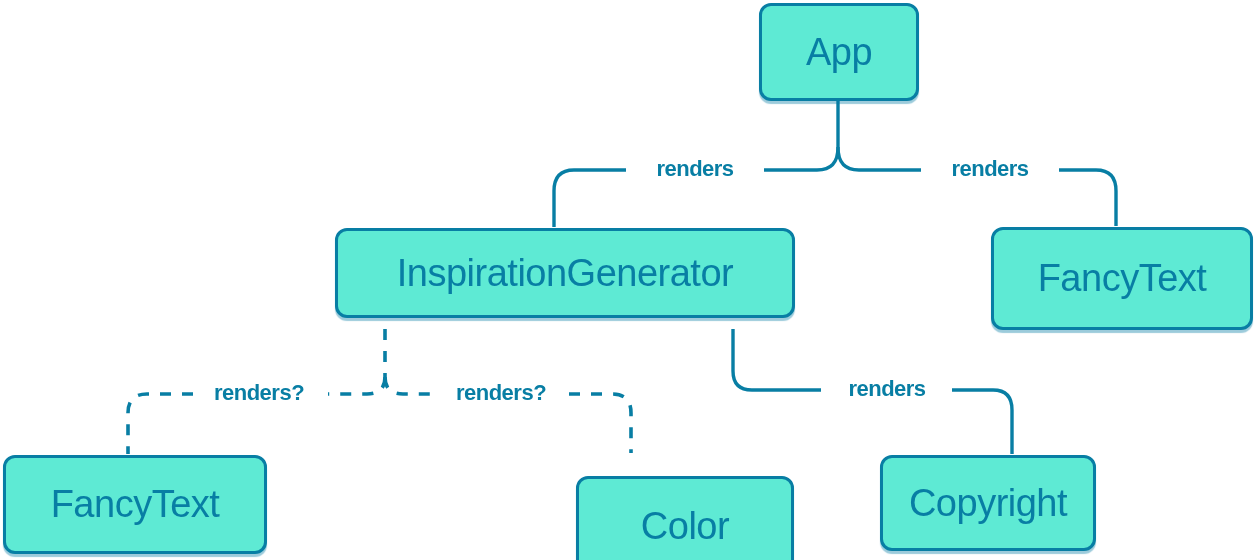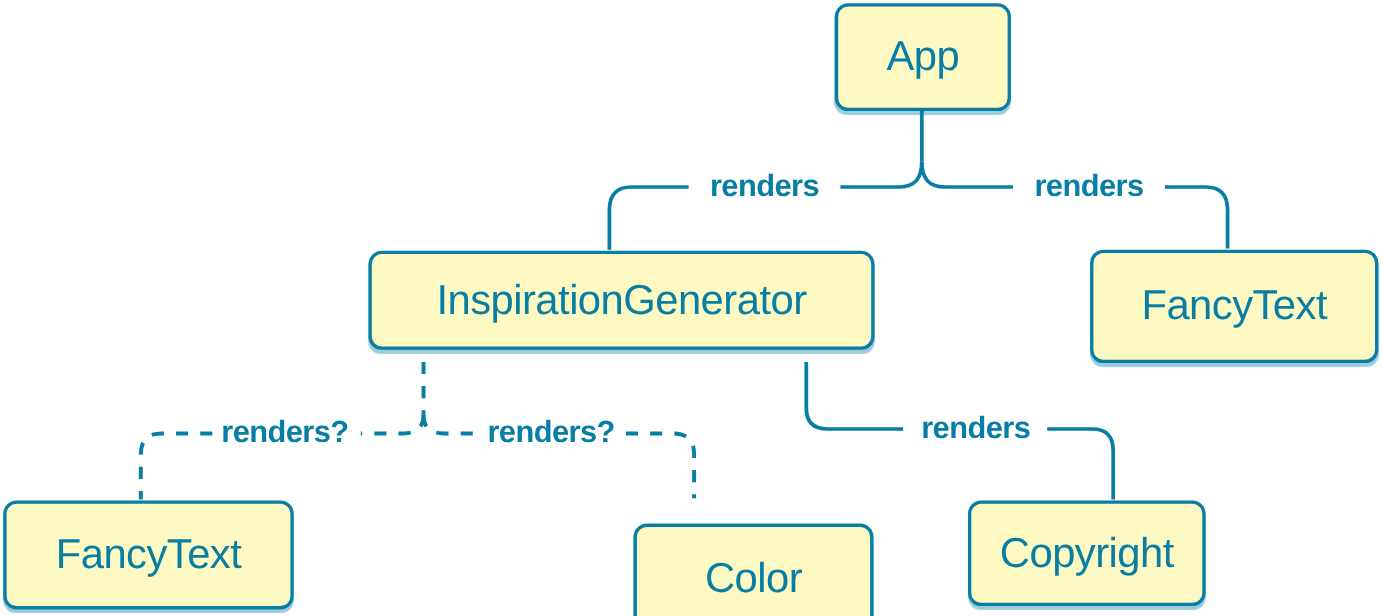--- a/index.html
+++ b/index.html
@@ -28,21 +28,21 @@
   .edges path.dashed {
     stroke-dasharray: 11 11;
     stroke-width: 3.6;
   }
 
   .node {
     position: absolute;
     display: flex;
     align-items: center;
     justify-content: center;
-    background: #fef9c3;
+    background: #5eead4;
     border: 3px solid var(--accent);
     border-radius: 12px;
     box-shadow: 0 3px 1px rgba(8, 126, 164, 0.40);
     color: var(--accent);
     font-size: 38px;
     font-weight: 500;
     letter-spacing: -0.5px;
     white-space: nowrap;
   }
 
@@ -50,21 +50,21 @@
   .node-ig         { left: 335px;  top: 228px; width: 460px; height: 90px; }
   .node-ft-top     { left: 991px;  top: 227px; width: 262px; height: 103px; }
   .node-ft-bottom  { left: 3px;    top: 455px; width: 264px; height: 99px; }
   .node-color      { left: 536px;  top: 476px; width: 218px; height: 100px; margin-left: 40px; }
   .node-copyright  { left: 880px;  top: 455px; width: 216px; height: 96px; }
 
   .edge-label {
     position: absolute;
     transform: translate(-50%, -50%);
     color: var(--accent);
-    font-size: 28px;
+    font-size: 22px;
     font-weight: 700;
     letter-spacing: -0.5px;
     white-space: nowrap;
   }
   .edge-label-0 { left: 695px;  top: 169px; }
   .edge-label-1 { left: 990px;  top: 169px; }
   .edge-label-2 { left: 259px;  top: 393px; }
   .edge-label-3 { left: 501px;  top: 393px; }
   .edge-label-4 { left: 887px;  top: 389px; }
 </style>

